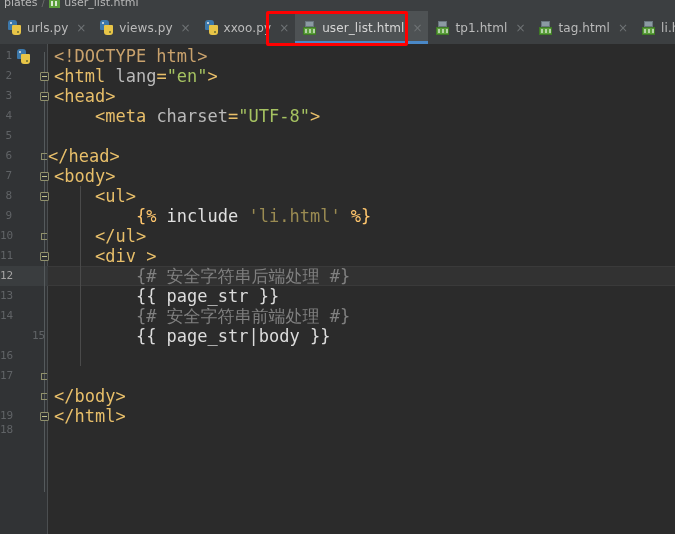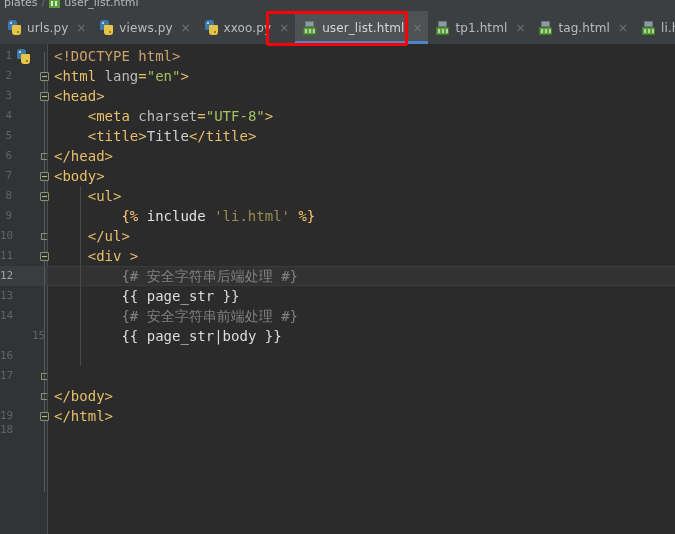--- a/index.html
+++ b/index.html
@@ -226,21 +226,21 @@
     background:#3a3d3f;
     box-sizing:border-box;
   }
   .code-line {
     position: absolute;
     left: 0;
     height: 20px;
     line-height: 20px;
     white-space: pre;
     font-family: "DejaVu Sans Mono", "Liberation Mono", monospace;
-    font-size: 14px;
+    font-size: 17px;
     color: #a9b7c6;
   }
   .indent-guide {
     position: absolute;
     width: 1px;
     background: #4a4a4a;
   }
 
   
   .t-tag      { color: #e8bf6a; }
@@ -429,22 +429,21 @@
           </div>
         </div>
     </div>
     <div class="code-area" id="code-area">
         <div class="caret-line" style="top: 222px;"></div>
         <div class="indent-guide" style="left: 32.08px; top: 142px; height: 180px;"></div>
         <div class="code-line" style="top: 2px; left: 6px;"><span class="t-doctype">&lt;!DOCTYPE html&gt;</span></div>
         <div class="code-line" style="top: 22px; left: 6px;"><span class="t-tag">&lt;html </span><span class="t-attr">lang</span><span class="t-tag">=</span><span class="t-str">"en"</span><span class="t-tag">&gt;</span></div>
         <div class="code-line" style="top: 42px; left: 6px;"><span class="t-tag">&lt;head&gt;</span></div>
         <div class="code-line" style="top: 62px; left: 6px;">    <span class="t-tag">&lt;meta </span><span class="t-attr">charset</span><span class="t-tag">=</span><span class="t-str">"UTF-8"</span><span class="t-tag">&gt;</span></div>
-        <div class="code-line" style="top: 82px; left: 6px;">    <span class="t-tag">&lt;title&gt;</span><span class="t-text">Title</span><span class="t-tag">&lt;/title&gt;</span></div>
-        <div class="code-line" style="top: 102px; left: 6px;"><span class="t-tag">&lt;/head&gt;</span></div>
+        <div class="code-line" style="top: 102px; left: 0;"><span class="t-tag">&lt;/head&gt;</span></div>
         <div class="code-line" style="top: 122px; left: 6px;"><span class="t-tag">&lt;body&gt;</span></div>
         <div class="code-line" style="top: 142px; left: 6px;">    <span class="t-tag">&lt;ul&gt;</span></div>
         <div class="code-line" style="top: 162px; left: 6px;">        <span class="t-dj-brace">{%</span><span class="t-dj-kw"> include </span><span class="t-dj-str">'li.html'</span><span class="t-dj-brace"> %}</span></div>
         <div class="code-line" style="top: 182px; left: 6px;">    <span class="t-tag">&lt;/ul&gt;</span></div>
         <div class="code-line" style="top: 202px; left: 6px; text-align: center;">    <span class="t-tag">&lt;div &gt;</span></div>
         <div class="code-line" style="top: 222px; left: 6px;">        <span class="t-comment">{# 安全字符串后端处理 #}</span></div>
         <div class="code-line" style="top: 242px; left: 6px;">        <span class="t-dj-var">{{ </span><span class="t-dj-var">page_str</span><span class="t-dj-var"> }}</span></div>
         <div class="code-line" style="top: 262px; left: 6px;">        <span class="t-comment">{# 安全字符串前端处理 #}</span></div>
         <div class="code-line" style="top: 282px; left: 6px;">        <span class="t-dj-var">{{ </span><span class="t-dj-var">page_str</span><span class="t-dj-var">|</span><span class="t-filter">body</span><span class="t-dj-var"> }}</span></div>
         <div class="code-line" style="top: 302px; left: 6px;"></div>

